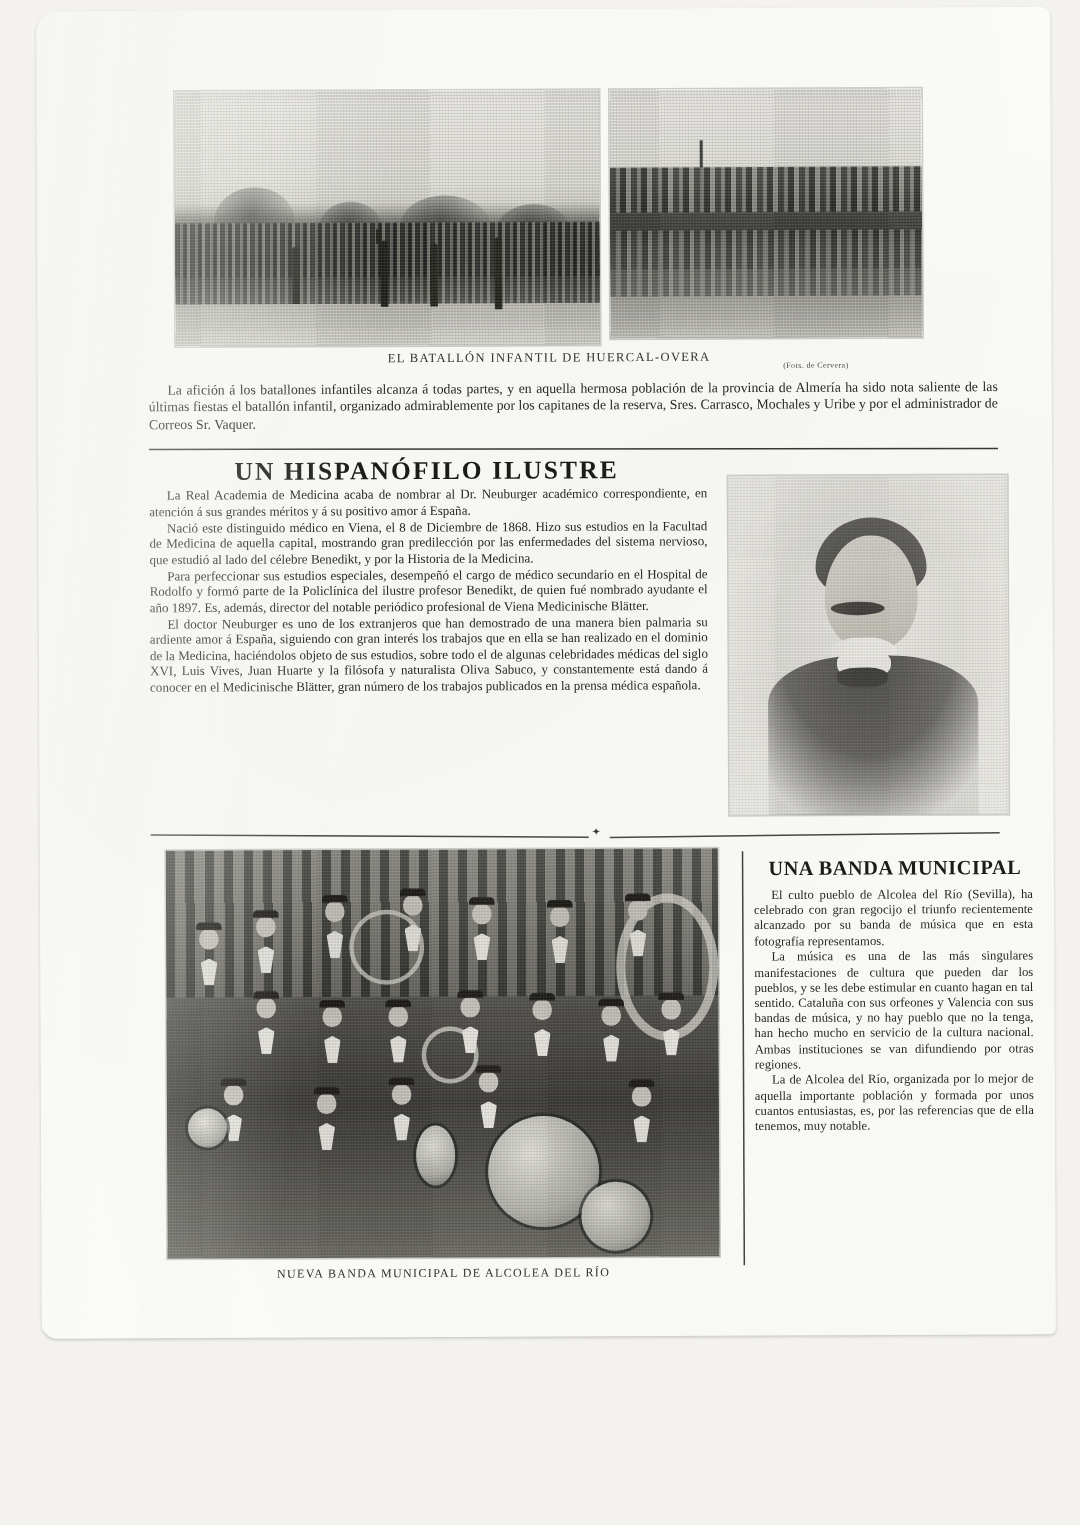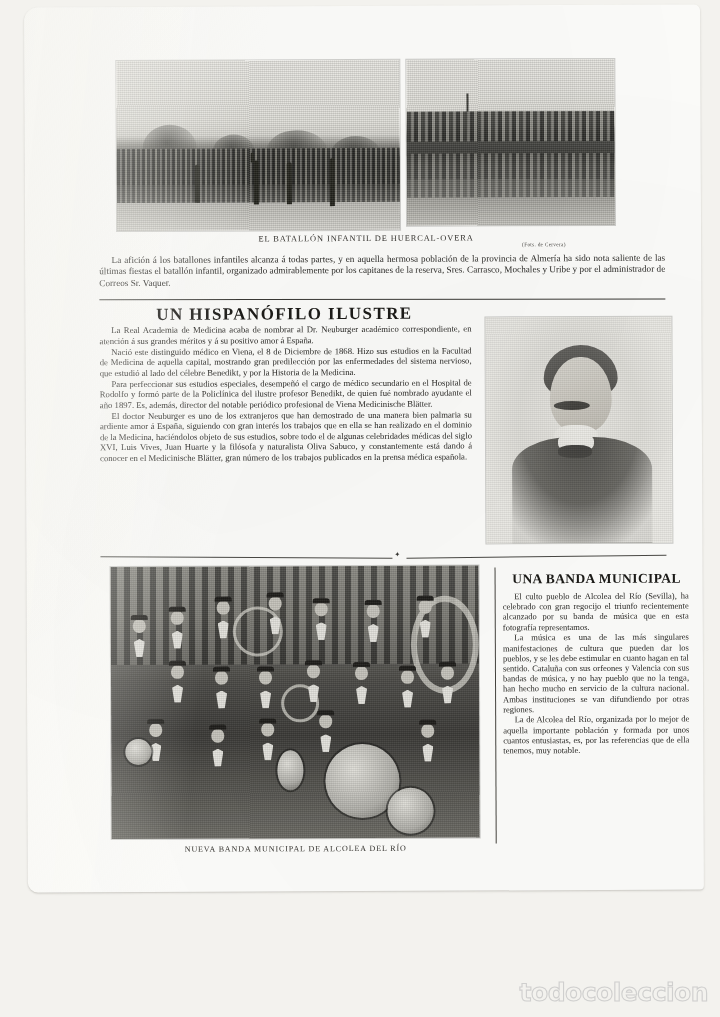--- a/index.html
+++ b/index.html
@@ -396,15 +396,14 @@
         <p>El culto pueblo de Alcolea del Río (Sevilla), ha celebrado con gran regocijo el triunfo recientemente alcanzado por su banda de música que en esta fotografía representamos.</p>
         <p>La música es una de las más singulares manifestaciones de cultura que pueden dar los pueblos, y se les debe estimular en cuanto hagan en tal sentido. Cataluña con sus orfeones y Valencia con sus bandas de música, y no hay pueblo que no la tenga, han hecho mucho en servicio de la cultura nacional. Ambas instituciones se van difundiendo por otras regiones.</p>
         <p>La de Alcolea del Río, organizada por lo mejor de aquella importante población y formada por unos cuantos entusiastas, es, por las referencias que de ella tenemos, muy notable.</p>
       </div>
 
       <div class="caption" style="left:84px; top:838px; width:368px; font-size:8px;">NUEVA BANDA MUNICIPAL DE ALCOLEA DEL RÍO</div>
 
     </div>
   </div>
 
-  <div id="watermark">todocoleccion</div>
 
 </div>
 
 </body></html>

